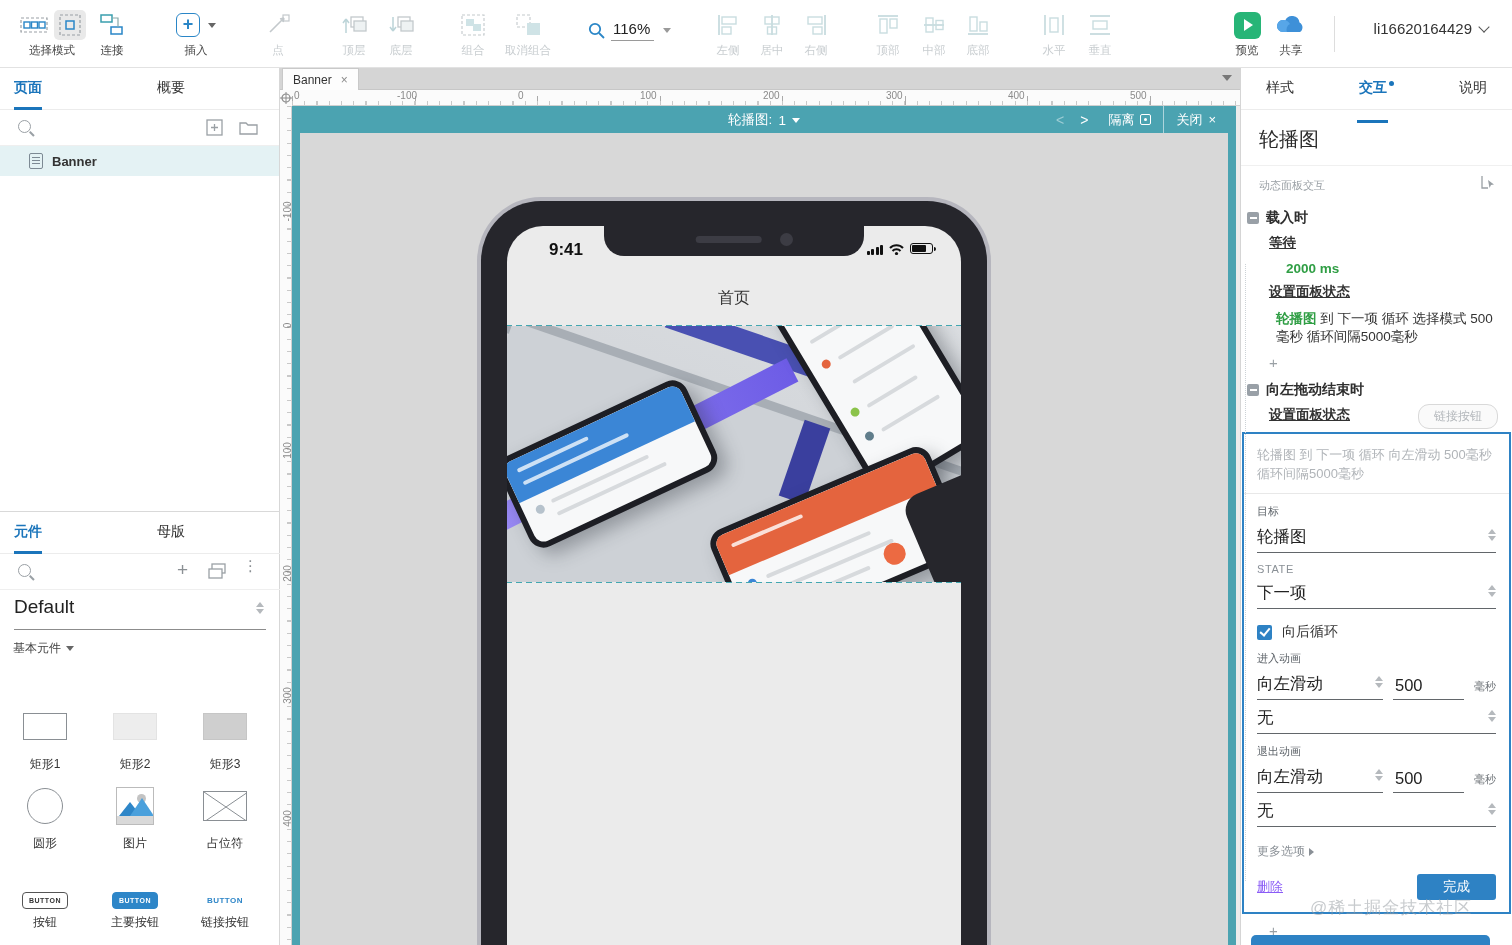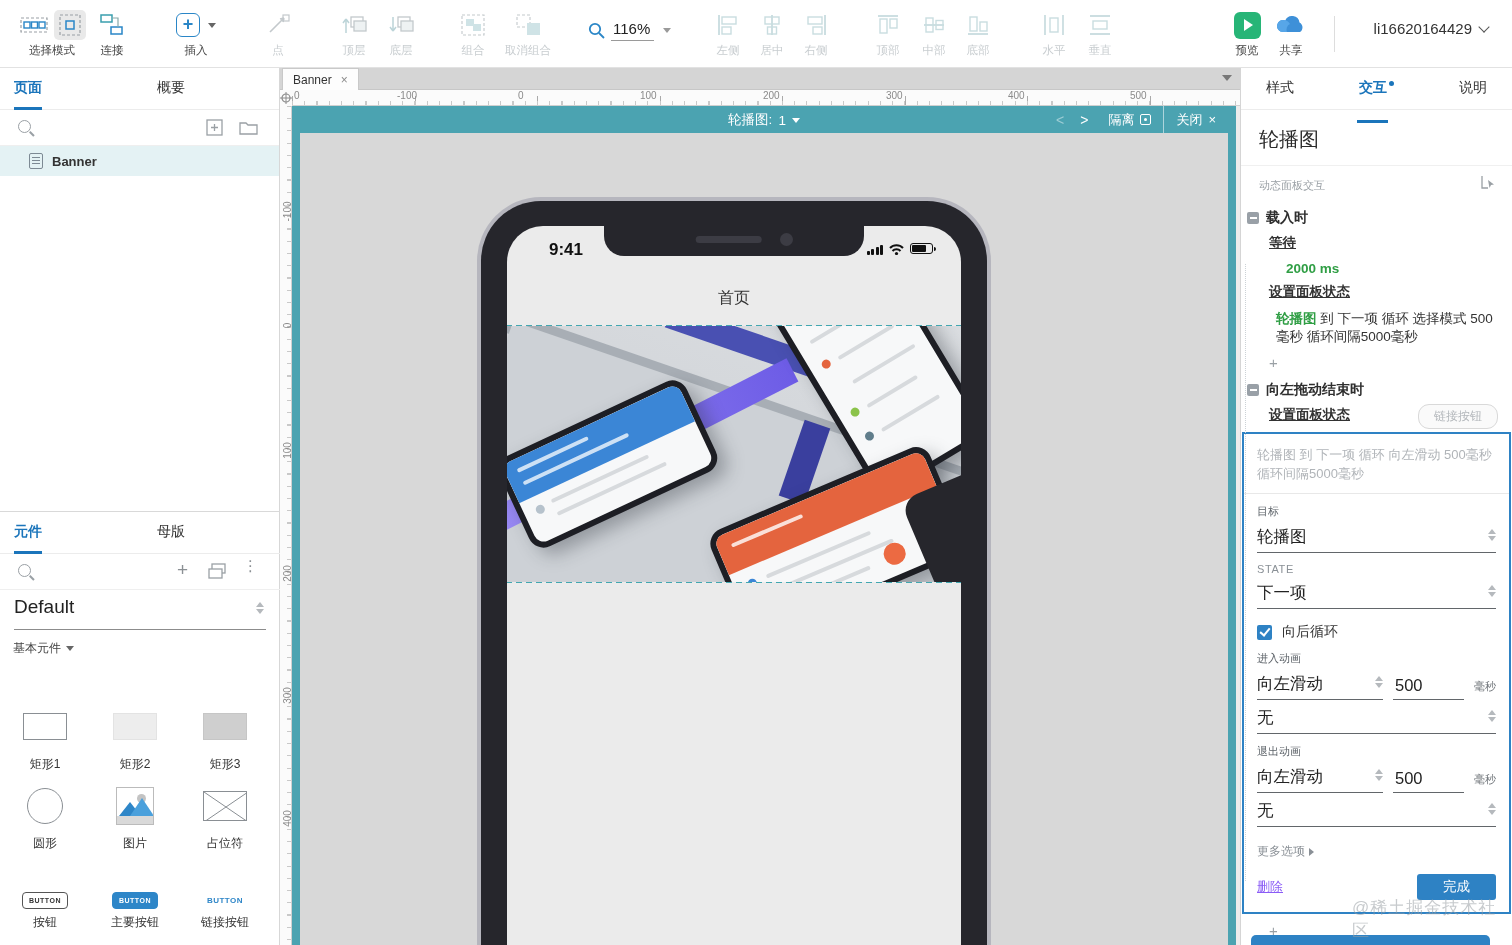--- a/index.html
+++ b/index.html
@@ -180,21 +180,21 @@
   .chk-row { display:flex; align-items:center; gap:10px; margin-top:14px; }
   .chk { width:15px; height:15px; background:#2e82c4; border-radius:2px; position:relative; cursor:pointer; }
   .chk::after { content:""; position:absolute; left:4.5px; top:1.5px; width:4px; height:8px; border-right:2px solid #fff; border-bottom:2px solid #fff; transform:rotate(40deg); }
   .chk-label { font-size:14px; color:#333; }
   .more-row { margin-top:16px; font-size:12px; color:#8a9096; display:flex; align-items:center; gap:4px; cursor:pointer; }
   .tri-r { width:0; height:0; border-top:4px solid transparent; border-bottom:4px solid transparent; border-left:5px solid #8a9096; }
   .form-foot { display:flex; justify-content:space-between; align-items:center; margin-top:14px; }
   .del-link { font-size:13px; color:#8b5cf6; text-decoration:underline; cursor:pointer; }
   .done-btn { background:#2e82c4; color:#fff; font-size:13.5px; border:none; border-radius:3px; padding:4px 26px; cursor:pointer; }
   .bottom-bluebar { position:absolute; left:10px; right:22px; bottom:0; height:10px; background:#2e82c4; border-radius:5px 5px 0 0; }
-  .watermark { position:absolute; left:1352px; top:896px; font-size:17px; color:#9aa0a5; opacity:.55; z-index:40; letter-spacing:1px; }
+  .watermark { position:absolute; left:1310px; top:896px; font-size:17px; color:#9aa0a5; opacity:.55; z-index:40; letter-spacing:1px; }
 </style>
 </head>
 <body>
 
 <div class="app">
 
   <header class="toolbar">
     <div class="tool" style="left:12px;width:80px">
       <div class="t-ico">
         <span class="icofrm">

